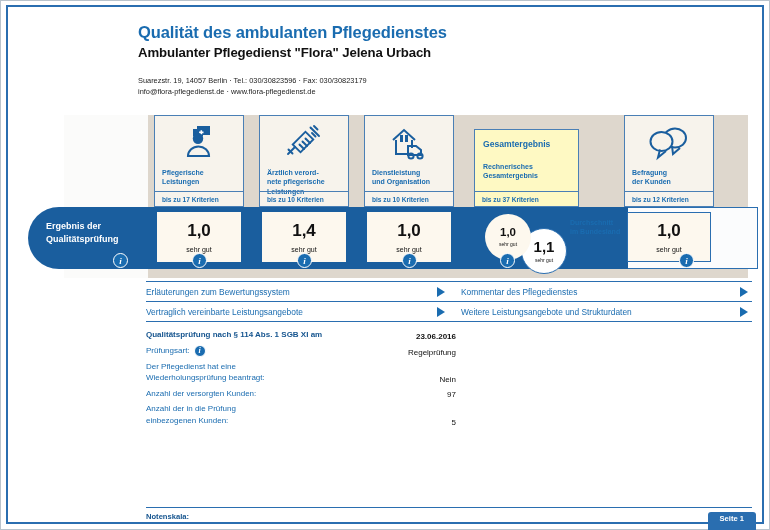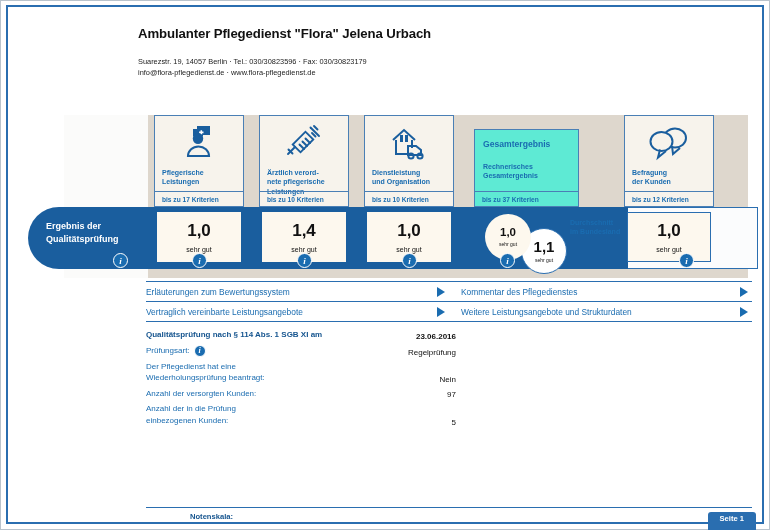--- a/index.html
+++ b/index.html
@@ -59,21 +59,21 @@
     color:#1a6cb0;font-size:7px;line-height:1.35;font-weight:600;
   }
   .card .crit{
     position:absolute;left:0;right:0;bottom:0;height:15px;
     border-top:1px solid #4a7fb5;
     color:#1a6cb0;font-size:6.6px;font-weight:600;
     display:flex;align-items:center;padding-left:7px;box-sizing:border-box;
   }
   
   .card.overall{
-    top:122px;height:78px;background:#5eead4;width:105px;
+    top:122px;height:78px;background:#fef9c3;width:105px;
   }
   .card.overall .ctitle{
     position:absolute;left:8px;top:9px;color:#1a6cb0;font-size:8.6px;font-weight:bold;
   }
   .card.overall .cl{top:32px;left:8px;}
 
   
   .band{
     position:absolute;left:20px;top:200px;width:600px;height:62px;
     background:#1a5e9e;border-radius:31px 0 0 31px;
@@ -150,36 +150,37 @@
     color:#fff;font-size:8px;font-weight:bold;font-style:italic;
     display:inline-flex;align-items:center;justify-content:center;
     font-family:"Liberation Serif",serif;border:1px solid #fff;box-sizing:border-box;
   }
 
   
   .foot-line{
     position:absolute;left:138px;top:500px;width:606px;height:1.2px;background:#2a6eb0;
   }
   .foot{position:absolute;left:138px;top:505px;display:flex;align-items:baseline;gap:9px;}
-  .foot .fk{color:#16558f;font-size:7.6px;font-weight:bold;margin-left:44px;}
+  .foot .fk{color:#16558f;font-size:7.6px;font-weight:bold;}
   .foot .fv{color:#111;font-size:8px;}
   .seite{
     position:absolute;right:6px;top:505px;background:#2a6eb0;color:#ffffff;
     font-size:7.6px;font-weight:600;padding:2px 12px 20px 12px;
     border-radius:3px 3px 0 0;
   }
   svg{display:block;}
 </style>
 </head>
 <body>
 
 <div class="page">
  <div class="page-inner">
 
   <div class="hdr">
+    <h1>Qualität des ambulanten Pflegedienstes</h1>
     <h2>Ambulanter Pflegedienst "Flora" Jelena Urbach</h2>
     <div class="addr">
       <div>Suarezstr. 19, 14057 Berlin · Tel.: 030/30823596 · Fax: 030/30823179</div>
       <div>info@flora-pflegedienst.de · www.flora-pflegedienst.de</div>
     </div>
   </div>
 
   <div class="whiteright"></div>
   <div class="beige"></div>
 

